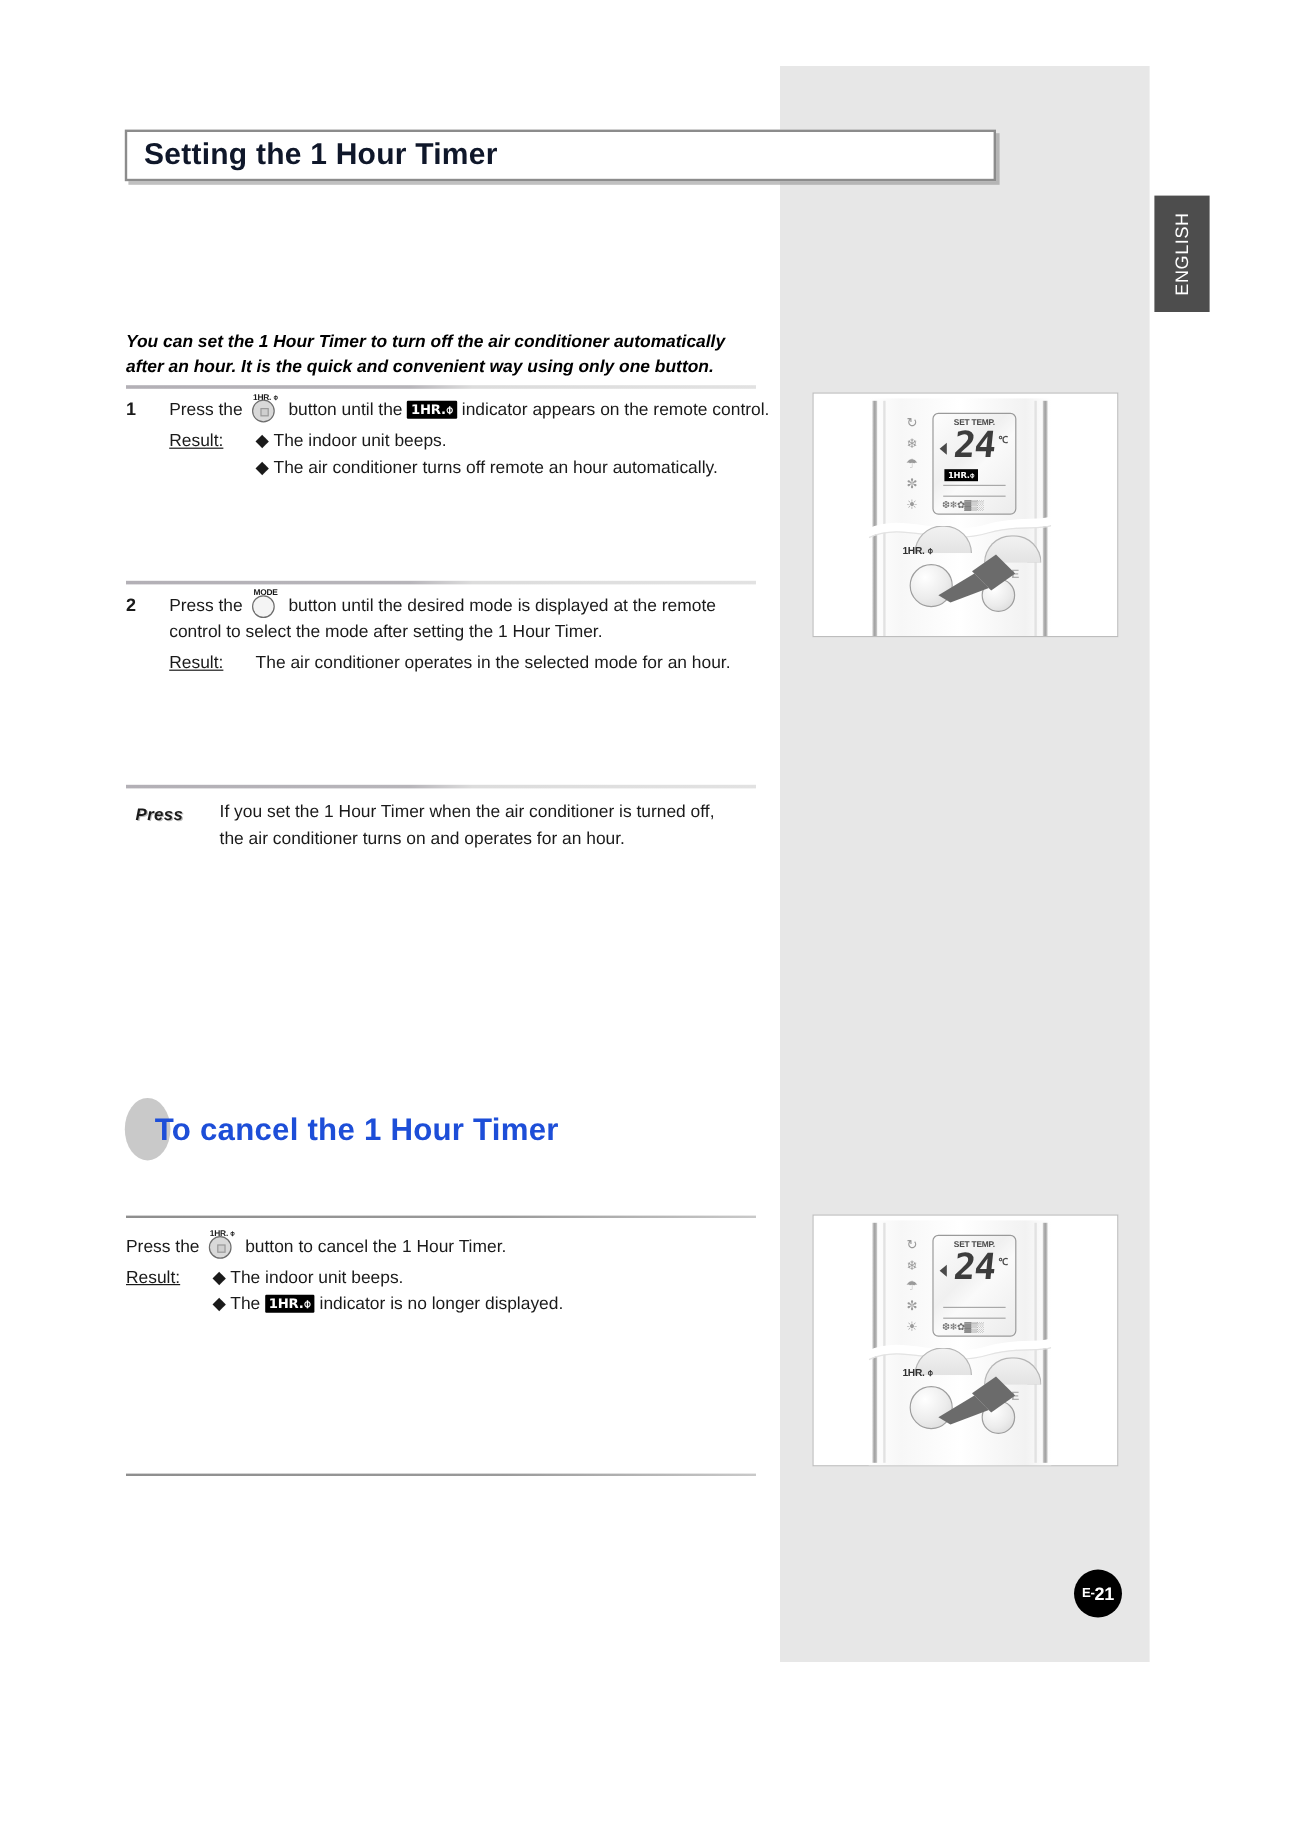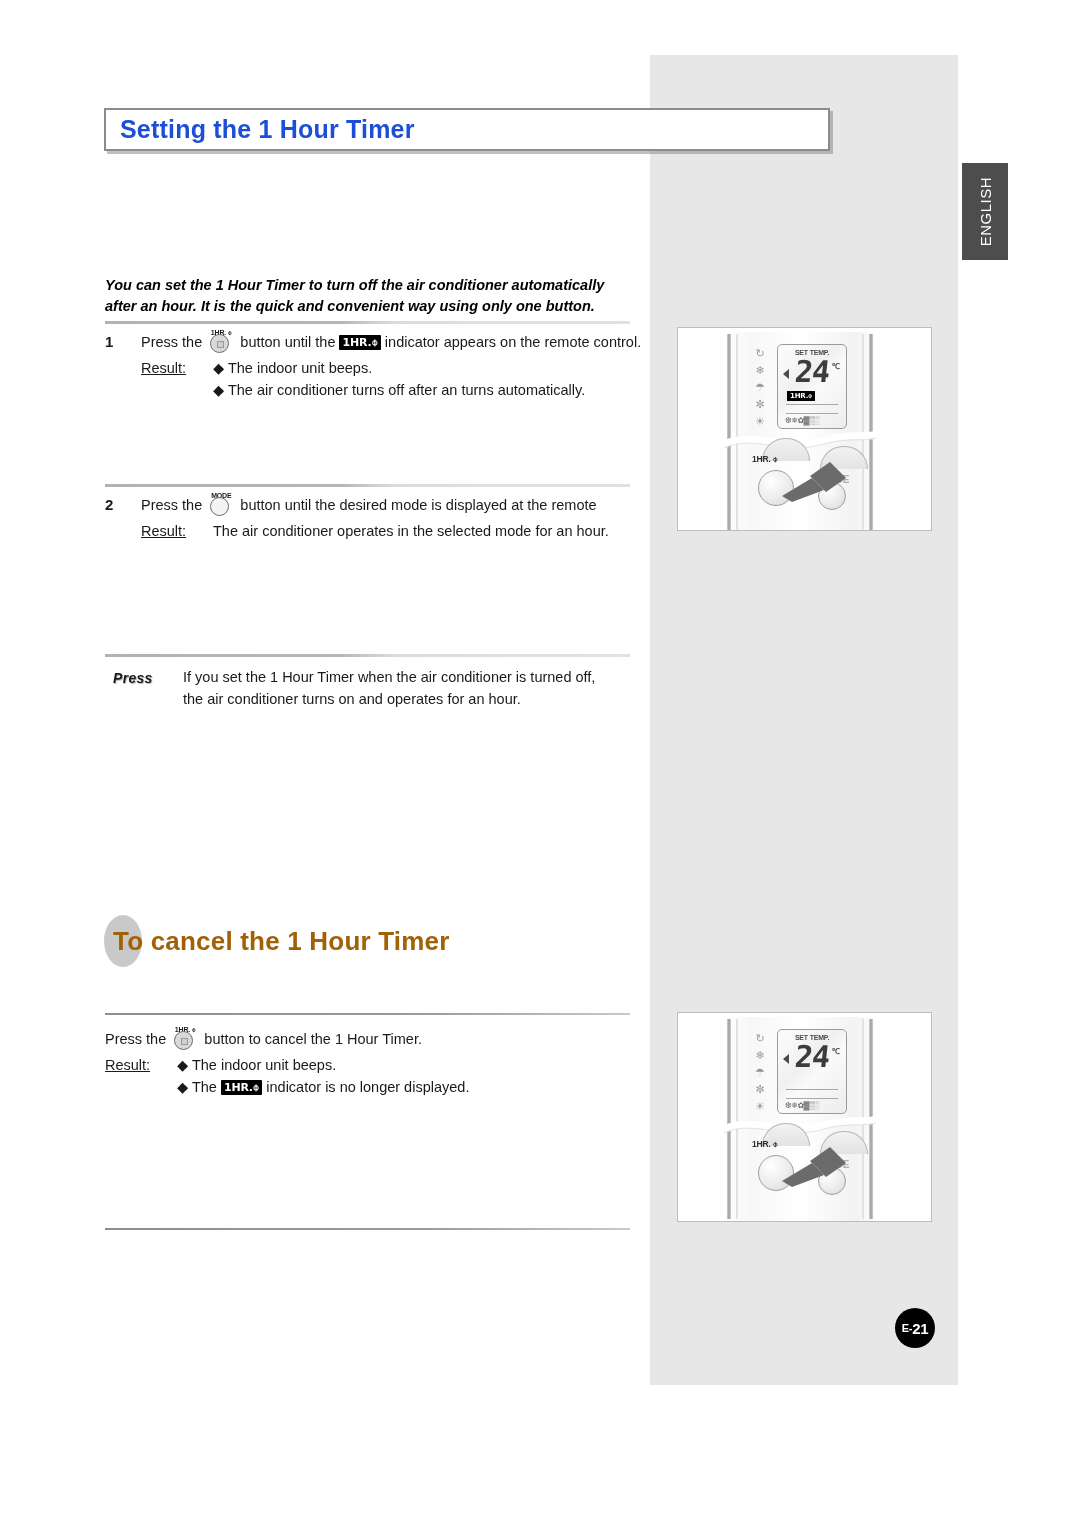--- a/index.html
+++ b/index.html
@@ -31,21 +31,21 @@
 
   
   .head-box{
     position:absolute;left:104px;top:108px;width:722px;height:39px;
     background:#ffffff;border:2px solid #8c8c8c;
     box-shadow:3px 3px 0 rgba(140,140,140,.55);
     display:flex;align-items:center;
   }
   .head-box h1{
     margin:0;padding-left:14px;font-size:25px;font-weight:bold;
-    letter-spacing:.2px;color:#1d4ed8;
+    letter-spacing:.2px;color:#0f172a;
   }
 
   
   .intro{
     position:absolute;left:105px;top:275px;width:540px;
     font-size:14.5px;font-weight:bold;font-style:italic;
     line-height:21px;color:#000;
   }
 
   
@@ -107,21 +107,21 @@
   
   .subhead{
     position:absolute;left:104px;top:915px;height:52px;
     display:flex;align-items:center;
   }
   .subhead .ell{
     position:absolute;left:0;top:0;width:38px;height:52px;border-radius:50%;
     background:#c9c9c9;
   }
   .subhead h2{
-    position:relative;margin:0;padding-left:9px;font-size:26px;font-weight:bold;color:#a16207;
+    position:relative;margin:0;padding-left:25px;font-size:26px;font-weight:bold;color:#1d4ed8;
     letter-spacing:.2px;
   }
 
   
   .cancel-block{position:absolute;left:105px;width:540px;font-size:14.5px;line-height:22px;}
 
   
   .page-badge{
     position:absolute;left:895px;top:1308px;width:40px;height:40px;border-radius:50%;
     background:#000;color:#fff;display:flex;align-items:center;justify-content:center;
@@ -258,39 +258,40 @@
           </span>
       </span>
       <span>button until the</span>
       <span class="hr-badge">1HR.⌽</span>
       <span>indicator appears on the remote control.</span>
     </div>
     <div class="result-row">
       <div class="result-lbl">Result:</div>
       <div class="result-items">
         <div class="bullet-line">◆ The indoor unit beeps.</div>
-        <div class="bullet-line">◆ The air conditioner turns off after an turns automatically.</div>
+        <div class="bullet-line">◆ The air conditioner turns off remote an hour automatically.</div>
       </div>
     </div>
   </div>
 </div>
 
 <div class="rule" style="top:484px;"></div>
 
 <div class="step" style="top:494px;">
   <div class="num">2</div>
   <div class="body">
     <div>
       <span>Press the</span>
       <span class="btn-glyph">
         <span class="cap">MODE</span>
         <span class="circ plain"></span>
       </span>
       <span>button until the desired mode is displayed at the remote</span>
     </div>
+    <div>control to select the mode after setting the 1 Hour Timer.</div>
     <div class="result-row">
       <div class="result-lbl">Result:</div>
       <div class="result-items">
         <div class="bullet-line">The air conditioner operates in the selected mode for an hour.</div>
       </div>
     </div>
   </div>
 </div>
 
 <div class="rule" style="top:654px;"></div>

